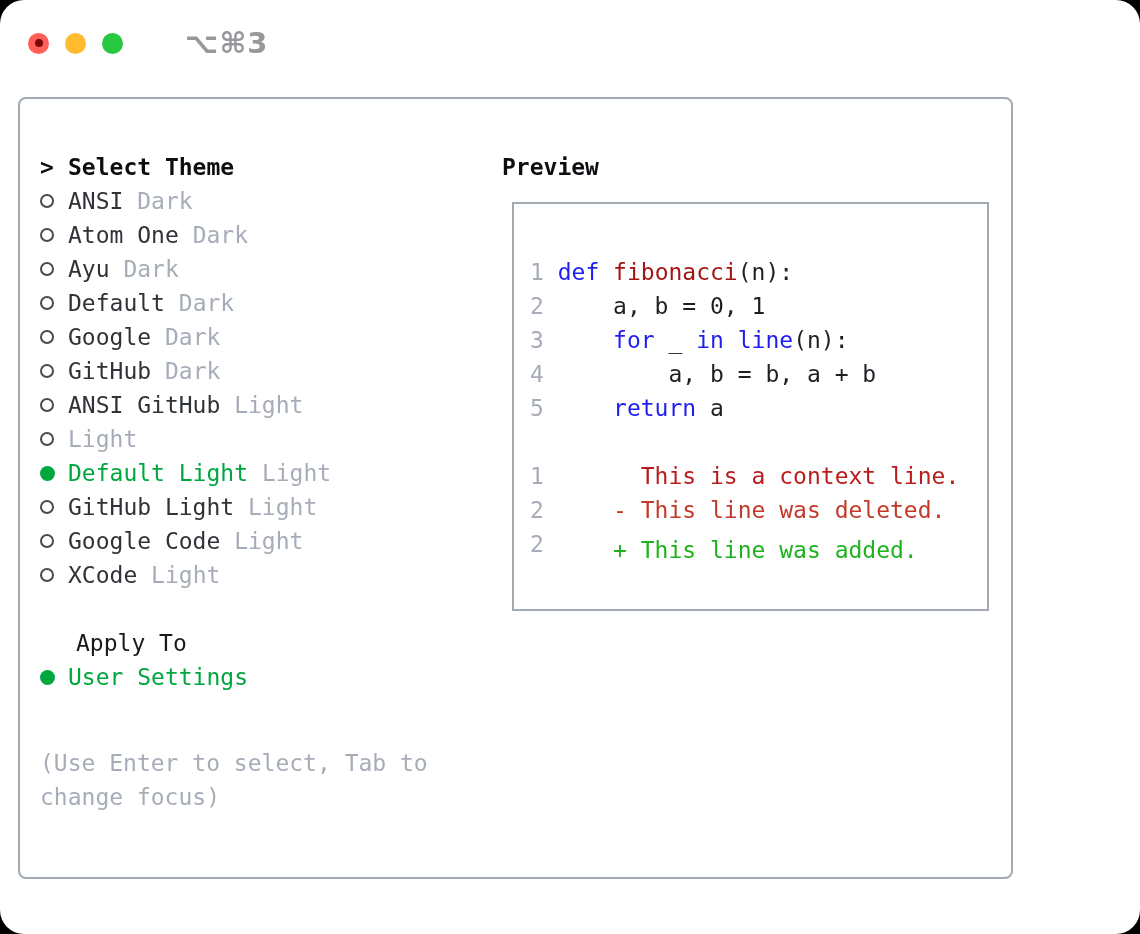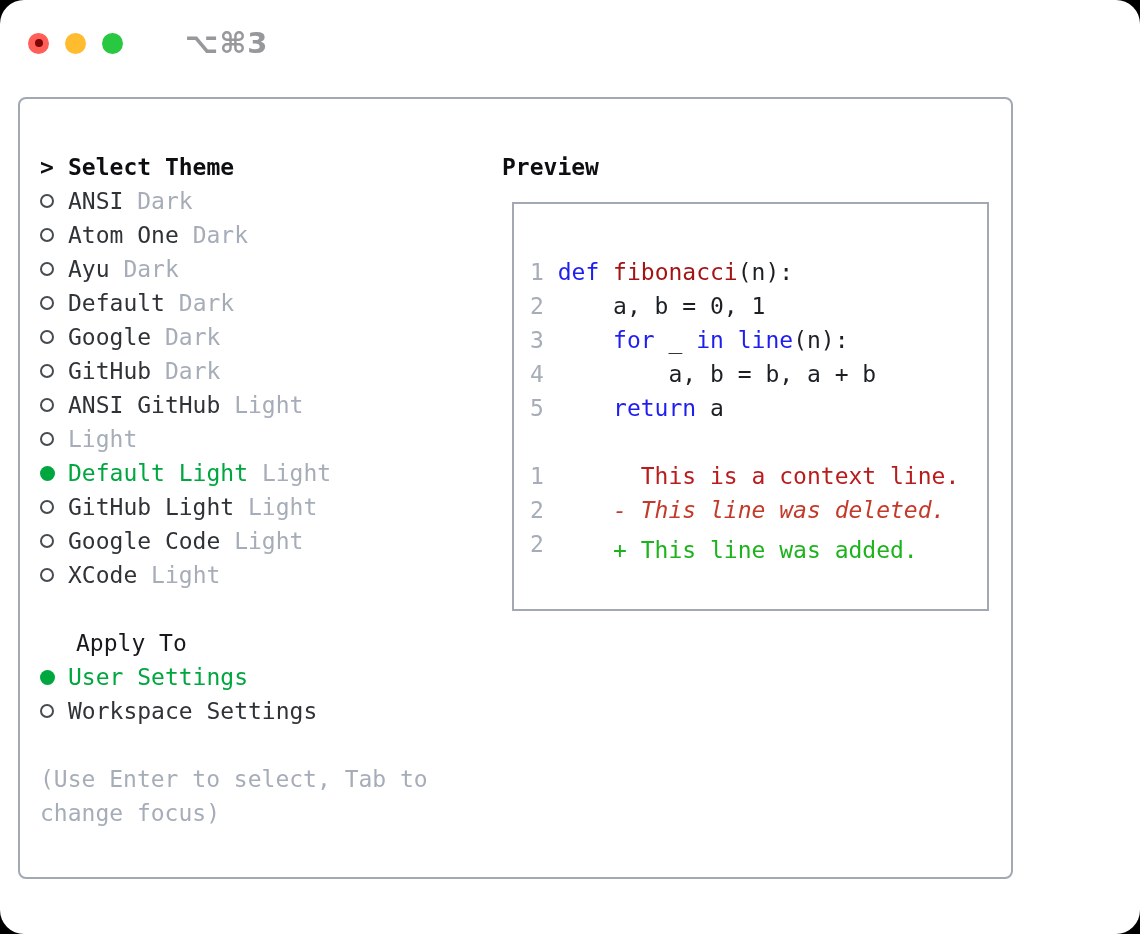--- a/index.html
+++ b/index.html
@@ -55,21 +55,21 @@
   }
   .radio.on { border: none; background: var(--accent-green); width: 15px; height: 15px; }
   .hdr { color: #0c0e11; font-weight: 700; }
   .subhdr { color: #17191d; margin-left: 8px; }
   .t-name { color: var(--text-dark); }
   .t-name.sel { color: var(--accent-green); }
   .t-variant { color: var(--muted-gray); }
 
   .apply-block { margin-top: 34px; }
   .hint {
-    margin-top: 34px; width: 432px;
+    margin-top: 52px; width: 432px;
     font-size: 23px; line-height: 34px; color: var(--muted-gray);
   }
 
   
   .preview-header {
     font-size: 23px; line-height: 34px; font-weight: 700; color: #0c0e11;
   }
   .preview-box {
     margin-left: 10px; margin-top: 18px; width: 477px; height: 409px;
     border: 2px solid var(--border-gray); background: #fff;
@@ -77,21 +77,21 @@
   }
   .code-line { display: flex; height: 34px; line-height: 34px;
                font-size: 23px; white-space: pre; }
   .code-line .ln { width: 1ch; flex: none; margin-right: 1ch;
                    color: var(--muted-gray); text-align: right; }
   .blank-line { height: 34px; }
   .seg-kw  { color: var(--keyword-blue); }
   .seg-fn  { color: var(--function-red); }
   .seg-pl  { color: #1c2025; }
   .seg-ctx { color: #b91c1c; }
-  .seg-del { color: var(--diff-del-red); font-style: italic; }
+  .seg-del { color: var(--diff-del-red); }
   .seg-add { color: var(--diff-add-green); margin-top: 6px; }
 </style>
 </head>
 <body>
 
 <div class="window">
 
   <div class="titlebar">
     <button class="tl tl-close">
         <span class="dot"></span>
@@ -126,21 +126,20 @@
             <div class="row"><span class="icon-col"><span class="radio"></span></span><span class="t-name">XCode </span><span class="t-variant">Light</span></div>
           </div>
 
         <div id="apply-block" class="apply-block">
           <div class="row">
             <span class="icon-col"></span>
             <span class="subhdr">Apply To</span>
           </div>
 
         <div class="row"><span class="icon-col"><span class="radio on"></span></span><span class="t-name sel">User Settings</span></div>
-            <div class="row"><span class="icon-col"><span class="radio"></span></span><span class="t-name">Workspace Settings</span></div>
           </div>
 
         <div class="hint">(Use Enter to select, Tab to change focus)</div>
       </div>
 
       <div class="right-col">
         <div class="preview-header">Preview</div>
         <div id="preview-box" class="preview-box">
 
         <div class="code-line"><span class="ln">1</span><span class="seg-kw">def</span><span class="seg-pl"> </span><span class="seg-fn">fibonacci</span><span class="seg-pl">(n):</span></div>

